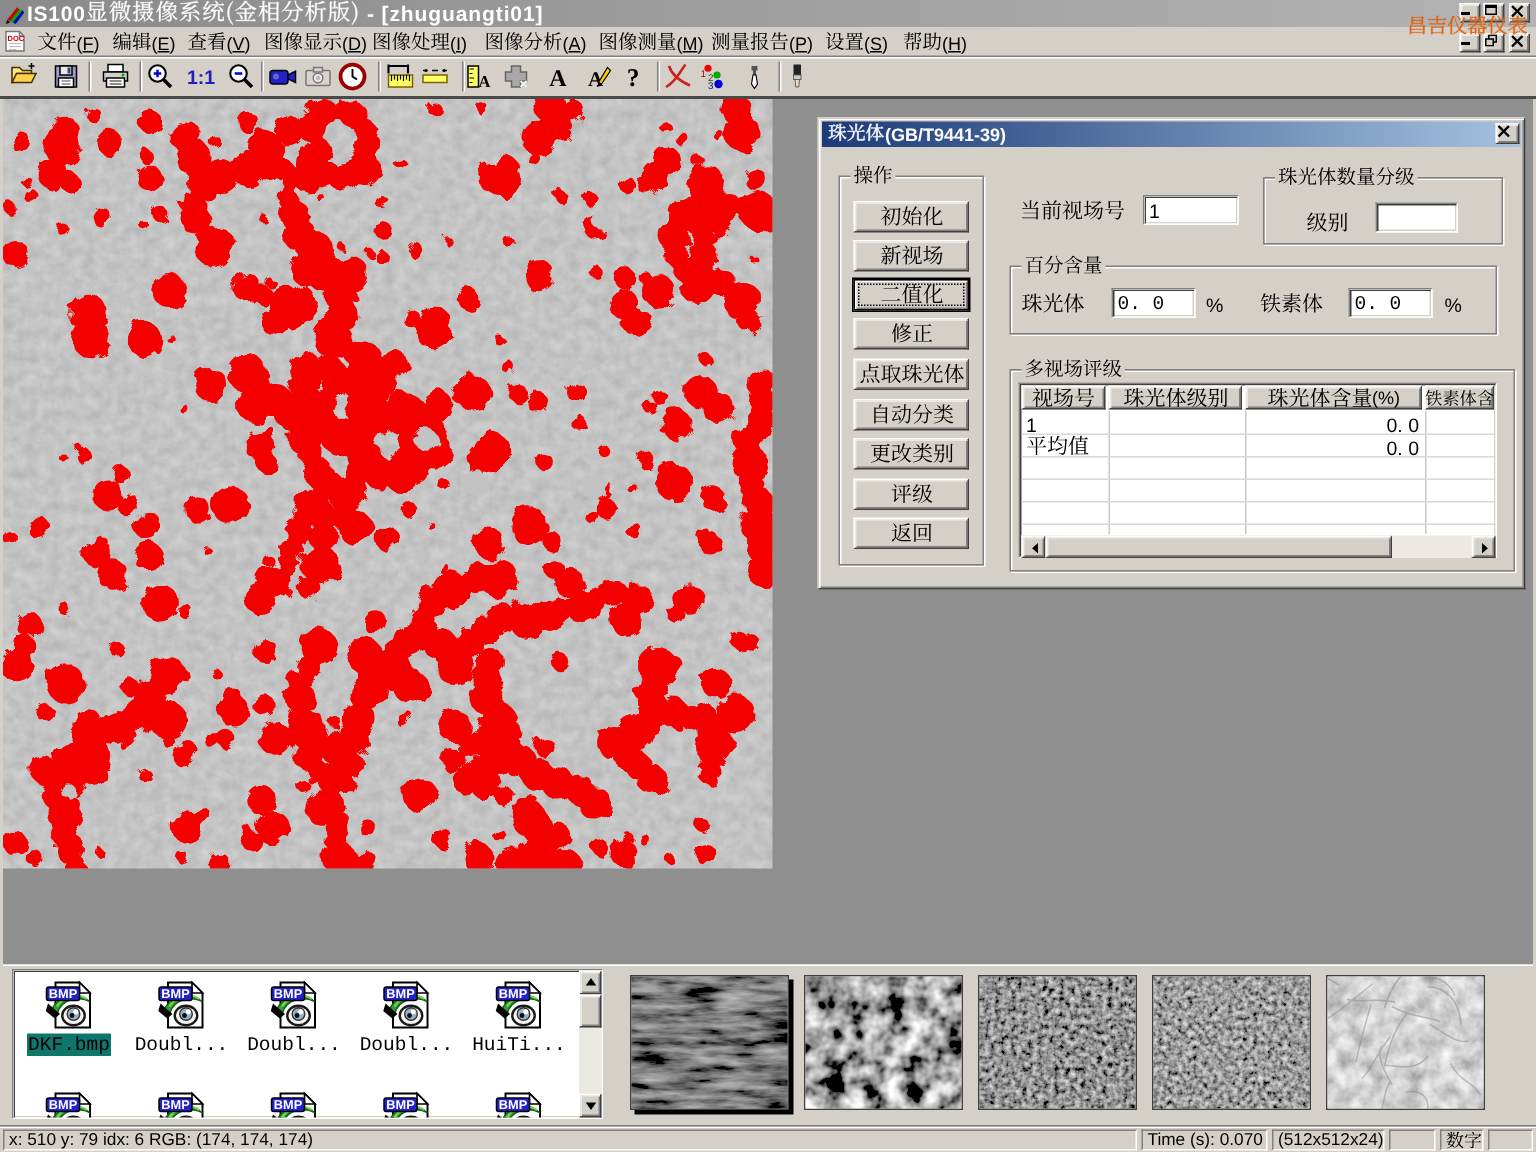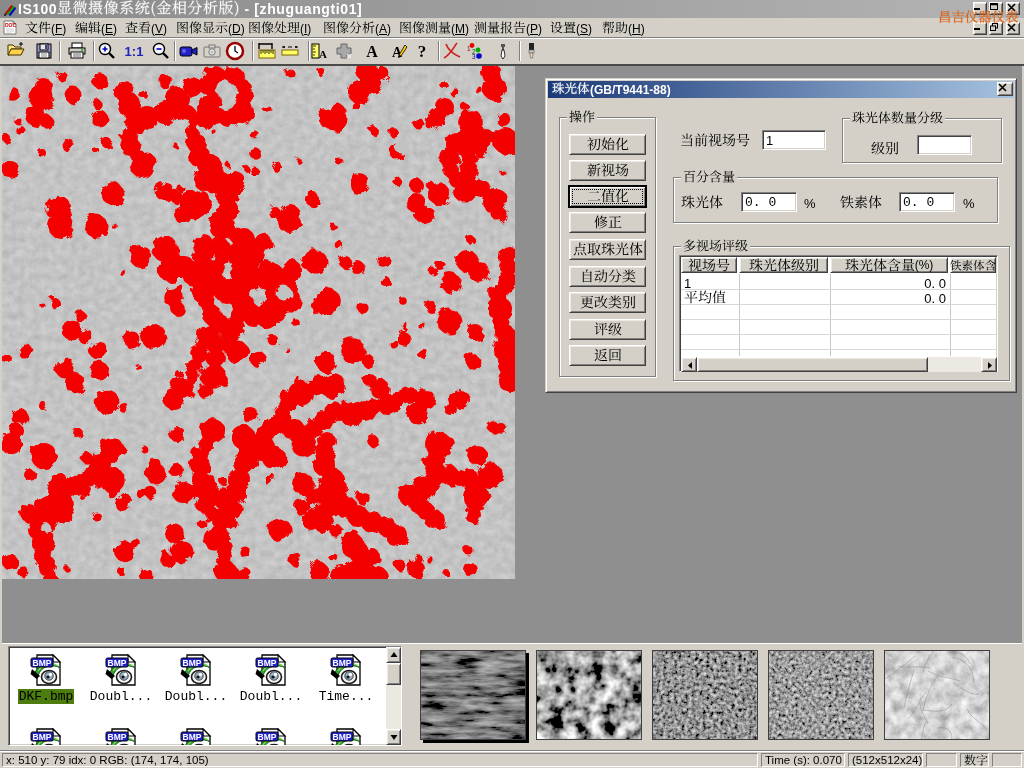--- a/index.html
+++ b/index.html
@@ -981,21 +981,21 @@
     </svg>
   </div>
 <div style="position:absolute;left:545px;top:78px;width:472px;height:315px;background:#d4d0c8;border:1px solid;border-color:#d4d0c8 #404040 #404040 #d4d0c8;box-shadow:inset 1px 1px 0 #fff, inset -1px -1px 0 #808080;z-index:10;"></div>
 <div style="position:absolute;left:548px;top:81px;width:466px;height:17px;background:linear-gradient(90deg,#1c3a78,#a6c2e0);z-index:11;"></div>
 <div style="position:absolute;left:552px;top:82px;display:flex;align-items:center;z-index:11;">
     <svg class="ts" width="38" height="16" viewBox="0 0 38 16" style="" fill="#fff" stroke="#fff" stroke-width="30">
       <use href="#g40" transform="translate(0.0 11.0) scale(0.0125)"></use>
       <use href="#g41" transform="translate(12.5 11.0) scale(0.0125)"></use>
       <use href="#g42" transform="translate(25.0 11.0) scale(0.0125)"></use>
     </svg>
-    <span style="color:#fff;font-weight:bold;font-size:12px;font-family:'Liberation Sans',sans-serif;">(GB/T9441-88)</span>
+    <span style="color:#fff;font-weight:bold;font-size:12px;font-family:'Liberation Sans',sans-serif;">(GB/T9441-39)</span>
   </div>
 <div style="position:absolute;left:997px;top:82px;width:16px;height:14px;background:#d4d0c8;border:1px solid;border-color:#fff #404040 #404040 #fff;box-shadow:inset 1px 1px 0 #ece9e2, inset -1px -1px 0 #808080;text-align:center;z-index:11;">
     <svg width="9" height="9" viewBox="0 0 9 9" style="display:block">
       <path d="M1 1 L8 8 M8 1 L1 8" stroke="#000" stroke-width="1.6"></path>
     </svg>
   </div>
 <div style="position:absolute;left:559px;top:117px;width:97px;height:260px;border:1px solid #808080;box-shadow:1px 1px 0 #fff, inset 1px 1px 0 #fff;z-index:11;"></div>
 <div style="position:absolute;left:567px;top:110px;background:#d4d0c8;padding:0 2px;z-index:11;">
     <svg class="ts" width="26" height="16" viewBox="0 0 26 16" style="" fill="#000">
       <use href="#g43" transform="translate(0.0 11.4) scale(0.0130)"></use>
@@ -1239,21 +1239,21 @@
       <path d="M29 14 C23 10 14 11 9 19" fill="none" stroke="#7ad455" stroke-width="1.4"></path>
       <ellipse cx="20" cy="25" rx="7.5" ry="6.5" fill="#f4f4f4" stroke="#1a1a1a" stroke-width="1.6"></ellipse>
       <circle cx="20" cy="24" r="4.2" fill="#9ab2c6" stroke="#333" stroke-width="0.9"></circle>
       <circle cx="21.5" cy="22.5" r="1.7" fill="#fff"></circle>
       <circle cx="19" cy="25" r="1.6" fill="#111"></circle>
       <path d="M3 17 l8 7 l-3.5 3 l-6 -5 Z" fill="#000"></path>
       <rect x="2" y="6" width="22" height="9" rx="1.5" fill="#2222cc" stroke="#000"></rect>
       <text x="13" y="13.5" font-size="8.5" font-weight="bold" fill="#fff" text-anchor="middle" font-family="Liberation Sans">BMP</text>
     </svg>
   </div>
-<div style="position:absolute;left:12px;top:689px;width:68px;height:16px;text-align:center;font-size:13px;font-family:'Liberation Mono',monospace;"><span style="background:#4d7c0f;padding:0 1px;">DKF.bmp</span></div>
+<div style="position:absolute;left:12px;top:689px;width:68px;height:16px;text-align:center;font-size:13px;font-family:'Liberation Mono',monospace;"><span style="background:#0f766e;padding:0 1px;">DKF.bmp</span></div>
 <div style="position:absolute;left:29px;top:726px;width:34px;height:36px;overflow:hidden;height:19px;">
     <svg width="34" height="36" viewBox="0 0 34 36" style="display:block">
       <path d="M8 3 h16 l7 7 v23 H8 Z" fill="#fff" stroke="#000" stroke-width="1.3"></path>
       <path d="M24 3 v7 h7 Z" fill="#fff" stroke="#000" stroke-width="1.1"></path>
       <path d="M5 22 C10 11 23 8 31 16 C25 12 12 13 9 24 Z" fill="#2fa32a" stroke="#15601a" stroke-width="1"></path>
       <path d="M29 14 C23 10 14 11 9 19" fill="none" stroke="#7ad455" stroke-width="1.4"></path>
       <ellipse cx="20" cy="25" rx="7.5" ry="6.5" fill="#f4f4f4" stroke="#1a1a1a" stroke-width="1.6"></ellipse>
       <circle cx="20" cy="24" r="4.2" fill="#9ab2c6" stroke="#333" stroke-width="0.9"></circle>
       <circle cx="21.5" cy="22.5" r="1.7" fill="#fff"></circle>
       <circle cx="19" cy="25" r="1.6" fill="#111"></circle>
@@ -1363,21 +1363,21 @@
       <path d="M29 14 C23 10 14 11 9 19" fill="none" stroke="#7ad455" stroke-width="1.4"></path>
       <ellipse cx="20" cy="25" rx="7.5" ry="6.5" fill="#f4f4f4" stroke="#1a1a1a" stroke-width="1.6"></ellipse>
       <circle cx="20" cy="24" r="4.2" fill="#9ab2c6" stroke="#333" stroke-width="0.9"></circle>
       <circle cx="21.5" cy="22.5" r="1.7" fill="#fff"></circle>
       <circle cx="19" cy="25" r="1.6" fill="#111"></circle>
       <path d="M3 17 l8 7 l-3.5 3 l-6 -5 Z" fill="#000"></path>
       <rect x="2" y="6" width="22" height="9" rx="1.5" fill="#2222cc" stroke="#000"></rect>
       <text x="13" y="13.5" font-size="8.5" font-weight="bold" fill="#fff" text-anchor="middle" font-family="Liberation Sans">BMP</text>
     </svg>
   </div>
-<div style="position:absolute;left:312px;top:689px;width:68px;height:16px;text-align:center;font-size:13px;font-family:'Liberation Mono',monospace;"><span style="padding:0 1px;">Time...</span></div>
+<div style="position:absolute;left:312px;top:689px;width:68px;height:16px;text-align:center;font-size:13px;font-family:'Liberation Mono',monospace;"><span style="padding:0 1px;">HuiTi...</span></div>
 <div style="position:absolute;left:329px;top:726px;width:34px;height:36px;overflow:hidden;height:19px;">
     <svg width="34" height="36" viewBox="0 0 34 36" style="display:block">
       <path d="M8 3 h16 l7 7 v23 H8 Z" fill="#fff" stroke="#000" stroke-width="1.3"></path>
       <path d="M24 3 v7 h7 Z" fill="#fff" stroke="#000" stroke-width="1.1"></path>
       <path d="M5 22 C10 11 23 8 31 16 C25 12 12 13 9 24 Z" fill="#2fa32a" stroke="#15601a" stroke-width="1"></path>
       <path d="M29 14 C23 10 14 11 9 19" fill="none" stroke="#7ad455" stroke-width="1.4"></path>
       <ellipse cx="20" cy="25" rx="7.5" ry="6.5" fill="#f4f4f4" stroke="#1a1a1a" stroke-width="1.6"></ellipse>
       <circle cx="20" cy="24" r="4.2" fill="#9ab2c6" stroke="#333" stroke-width="0.9"></circle>
       <circle cx="21.5" cy="22.5" r="1.7" fill="#fff"></circle>
       <circle cx="19" cy="25" r="1.6" fill="#111"></circle>
@@ -1500,21 +1500,21 @@
         <path d="M42 70 C36 77 39 91 30 101"></path>
         <path d="M42 40 C34 49 29 63 23 68"></path>
         <path d="M82 58 C88 70 98 71 102 79"></path>
         <path d="M52 77 C64 75 69 82 66 92"></path>
         <path d="M67 53 C60 63 48 60 38 59"></path>
         <path d="M89 32 C88 16 79 7 67 7"></path>
       </g>
     </svg>
   </div>
 <div style="position:absolute;left:0px;top:750px;width:1024px;height:18px;background:#d4d0c8;border-top:1px solid #808080;box-shadow:inset 0 1px 0 #fff;"></div>
-<div style="position:absolute;left:2px;top:753px;width:756px;height:14px;border:1px solid;border-color:#808080 #fff #fff #808080;font-size:11.5px;font-family:'Liberation Sans';line-height:12px;padding-left:3px;color:#000;white-space:nowrap;overflow:hidden;">x: 510 y: 79  idx: 0  RGB: (174, 174, 105)</div>
+<div style="position:absolute;left:2px;top:753px;width:756px;height:14px;border:1px solid;border-color:#808080 #fff #fff #808080;font-size:11.5px;font-family:'Liberation Sans';line-height:12px;padding-left:3px;color:#000;white-space:nowrap;overflow:hidden;">x: 510 y: 79  idx: 6  RGB: (174, 174, 174)</div>
 <div style="position:absolute;left:761px;top:753px;width:84px;height:14px;border:1px solid;border-color:#808080 #fff #fff #808080;font-size:11.5px;font-family:'Liberation Sans';line-height:12px;padding-left:3px;color:#000;white-space:nowrap;overflow:hidden;">Time (s): 0.070</div>
 <div style="position:absolute;left:848px;top:753px;width:75px;height:14px;border:1px solid;border-color:#808080 #fff #fff #808080;font-size:11.5px;font-family:'Liberation Sans';line-height:12px;padding-left:3px;color:#000;white-space:nowrap;overflow:hidden;">(512x512x24)</div>
 <div style="position:absolute;left:926px;top:753px;width:31px;height:14px;border:1px solid;border-color:#808080 #fff #fff #808080;font-size:11.5px;font-family:'Liberation Sans';line-height:12px;padding-left:3px;color:#000;white-space:nowrap;overflow:hidden;"></div>
 <div style="position:absolute;left:960px;top:753px;width:29px;height:14px;border:1px solid;border-color:#808080 #fff #fff #808080;font-size:11.5px;font-family:'Liberation Sans';line-height:12px;padding-left:3px;color:#000;white-space:nowrap;overflow:hidden;overflow:hidden;">
     <div style="margin-top:0px">
       <svg class="ts" width="24" height="15" viewBox="0 0 24 15" style="" fill="#000">
         <use href="#g73" transform="translate(0.0 10.6) scale(0.0120)"></use>
         <use href="#g81" transform="translate(12.0 10.6) scale(0.0120)"></use>
       </svg>
     </div>

